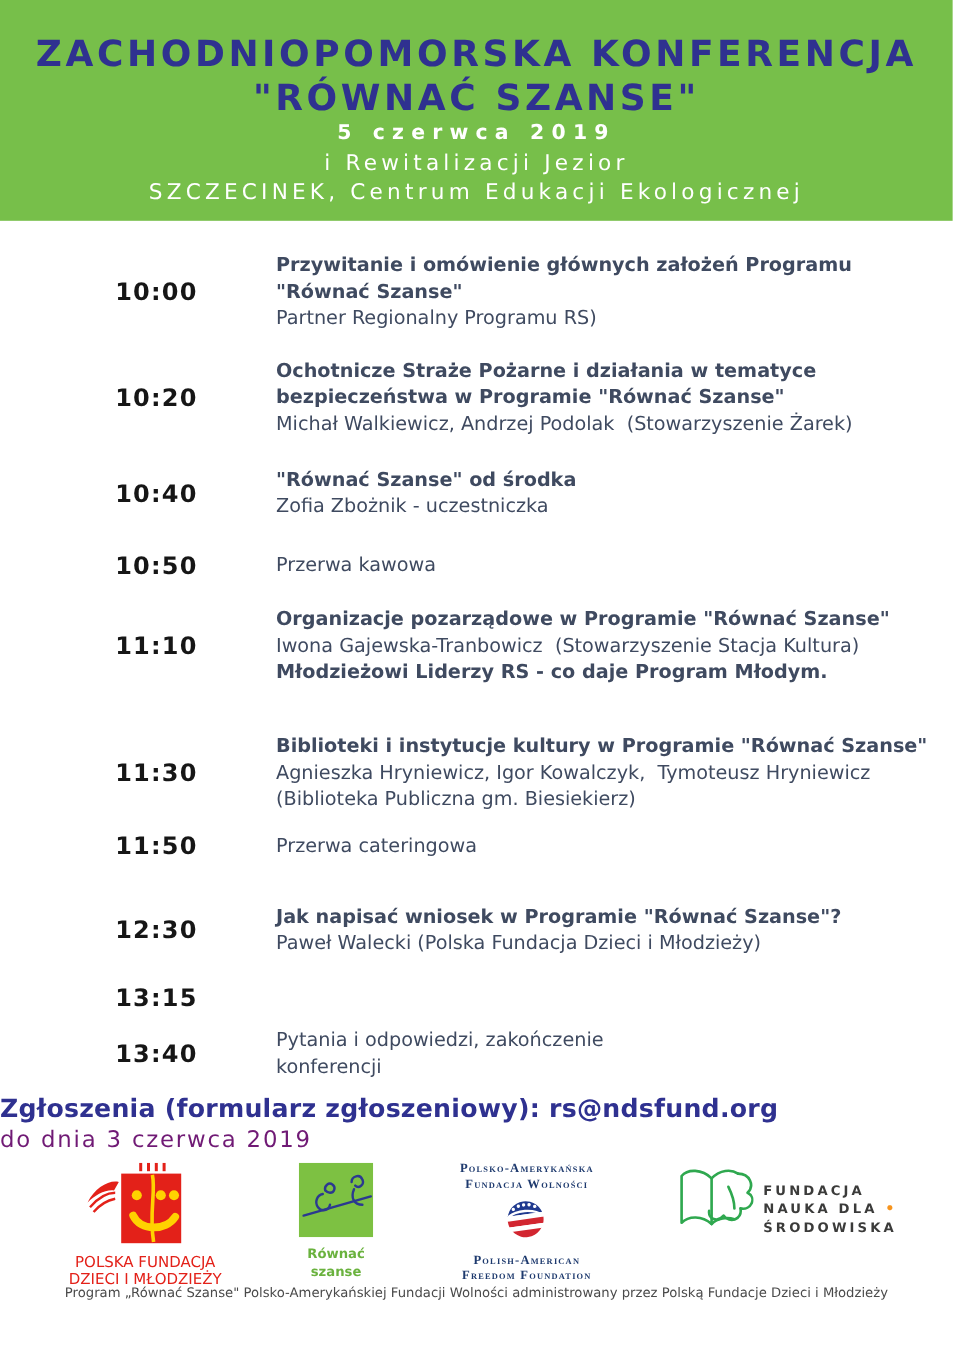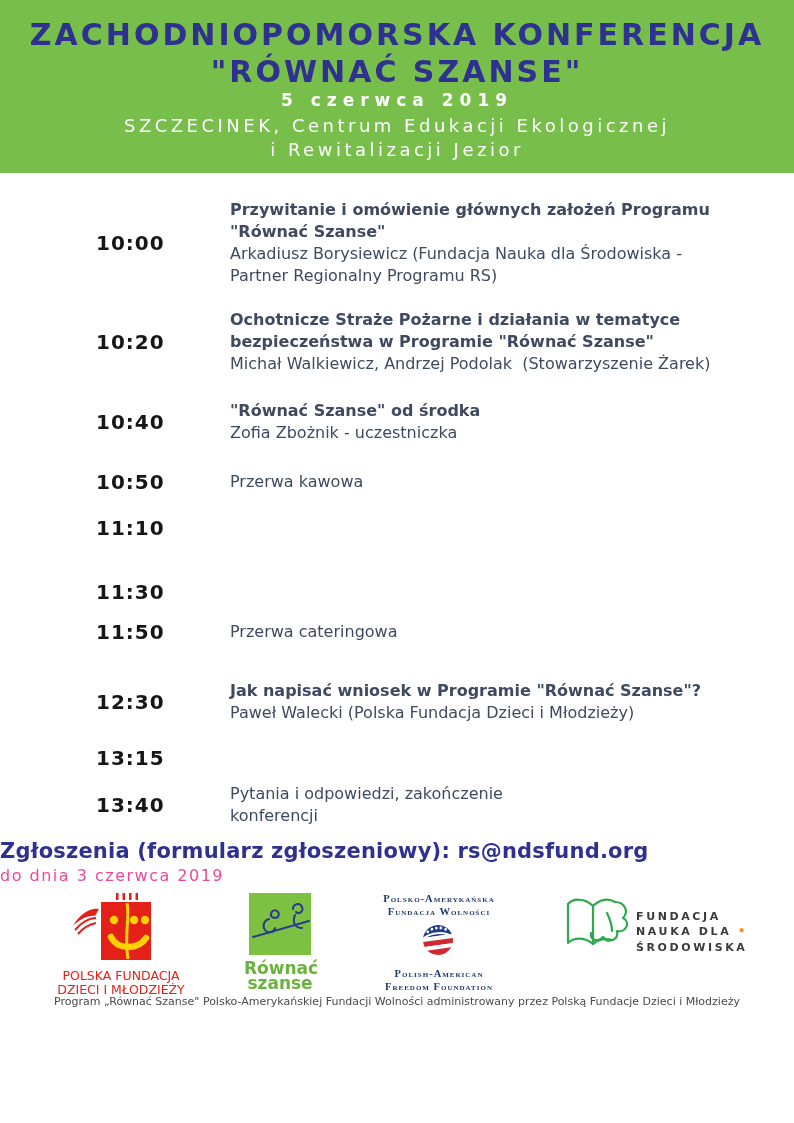--- a/index.html
+++ b/index.html
@@ -1,21 +1,21 @@
 <!DOCTYPE html>
 <html lang="pl"><head>
 <meta charset="utf-8">
 <style>
   html,body{margin:0;padding:0}
   body{
     width:794px;height:1123px;overflow:hidden;background:#ffffff;
     font-family:"DejaVu Sans","Liberation Sans",sans-serif;position:relative;
   }
   
-  .header{background:#77bf4a;height:157px;padding-top:16px;text-align:center}
+  .header{background:#77bf4a;height:157px;padding-top:27px;text-align:center}
   .title{color:#2f3190;font-weight:700;font-size:30px;letter-spacing:3px;line-height:37px}
   .date{color:#ffffff;font-weight:700;font-size:17px;letter-spacing:6px;}
   .venue{color:#ffffff;font-size:18px;letter-spacing:3.5px;line-height:24px;margin-top:4px}
   
   .schedule{margin:26px 28px 0 96px}
   .row{display:flex;align-items:center;margin-bottom:24px}
   .row:nth-child(1){margin-bottom:22px}
   .row:nth-child(2){margin-bottom:25px}
   .row:nth-child(3){margin-bottom:26px}
   .row:nth-child(4){margin-bottom:22px}
@@ -25,58 +25,57 @@
   .row:nth-child(8){margin-bottom:22px}
   .row:nth-child(9){margin-bottom:13px}
   .row:nth-child(10){margin-bottom:4px}
   .time{flex:0 0 134px;font-size:20px;font-weight:700;color:#161616;letter-spacing:1px}
   .desc{font-size:16px;line-height:22px;color:#3f4a60}
   .line{white-space:pre}
   .sb{font-weight:700}
   
   .cta{text-align:left;margin-top:12px}
   .cta-main{font-size:21px;font-weight:700;color:#2f3190;letter-spacing:.2px}
-  .cta-sub{font-size:16px;color:#ec4899;letter-spacing:1.5px;margin-top:3px}
+  .cta-sub{font-size:19px;color:#701a75;letter-spacing:1.5px;margin-top:3px}
   
   .logos{display:flex;justify-content:center;align-items:flex-start;gap:48px;margin-top:8px;height:96px}
   .logo-pfdm{width:150px;text-align:center}
   .pfdm-text{color:#e32119;font-weight:400;font-size:12.5px;line-height:14px;margin-top:2px}
   .logo-rs{width:72px;text-align:center}
-  .rs-text{color:#6ab23e;font-weight:700;font-size:17px;line-height:15px;margin-top:2px}
+  .rs-text{color:#6ab23e;font-weight:700;font-size:11px;line-height:15px;margin-top:2px}
   .logo-pafw{width:150px;text-align:center;color:#1e3a6e;font-family:"Liberation Serif","DejaVu Serif",serif}
   .pafw-line{font-size:10.5px;font-variant:small-caps;font-weight:600;letter-spacing:1px;line-height:12.5px}
   .pafw-shield{margin:4px auto 4px}
   .logo-fnds{display:flex;align-items:flex-end;gap:8px}
   .fnds-text{font-size:11px;font-weight:700;letter-spacing:2.6px;color:#3b3b3a;line-height:15.5px;text-align:left}
   .dot{color:#f7941d;font-size:12px}
   
   .note{text-align:center;font-size:11px;color:#4a4a4a;margin-top:6px}
 </style>
 </head>
 <body>
 
 <div class="header">
   <div class="title">
     <div>ZACHODNIOPOMORSKA KONFERENCJA</div>
     <div>"RÓWNAĆ SZANSE"</div>
   </div>
   <div class="date">5 czerwca 2019</div>
   <div class="venue">
+    <div>i Rewitalizacji Jezior</div>
     <div>SZCZECINEK, Centrum Edukacji Ekologicznej</div>
-    <div>i Rewitalizacji Jezior</div>
   </div>
 </div>
 
 <div class="schedule">
     <div class="row">
       <div class="time">10:00</div>
       <div class="desc">
         <div class="line sb">Przywitanie i omówienie głównych założeń Programu</div>
         <div class="line sb">"Równać Szanse"</div>
-        <div class="line">Arkadiusz Borysiewicz (Fundacja Nauka dla Środowiska -</div>
         <div class="line">Partner Regionalny Programu RS)</div>
       </div>
     </div>
     <div class="row">
       <div class="time">10:20</div>
       <div class="desc">
         <div class="line sb">Ochotnicze Straże Pożarne i działania w tematyce</div>
         <div class="line sb">bezpieczeństwa w Programie "Równać Szanse"</div>
         <div class="line">Michał Walkiewicz, Andrzej Podolak  (Stowarzyszenie Żarek)</div>
       </div>
@@ -89,23 +88,33 @@
       </div>
     </div>
     <div class="row">
       <div class="time">10:50</div>
       <div class="desc">
         <div class="line">Przerwa kawowa</div>
       </div>
     </div>
     <div class="row">
       <div class="time">11:10</div>
+      <div class="desc">
+        <div class="line sb">Organizacje pozarządowe w Programie "Równać Szanse"</div>
+        <div class="line">Iwona Gajewska-Tranbowicz  (Stowarzyszenie Stacja Kultura)</div>
+        <div class="line sb">Młodzieżowi Liderzy RS - co daje Program Młodym.</div>
+      </div>
     </div>
     <div class="row">
       <div class="time">11:30</div>
+      <div class="desc">
+        <div class="line sb">Biblioteki i instytucje kultury w Programie "Równać Szanse"</div>
+        <div class="line">Agnieszka Hryniewicz, Igor Kowalczyk,  Tymoteusz Hryniewicz</div>
+        <div class="line">(Biblioteka Publiczna gm. Biesiekierz)</div>
+      </div>
     </div>
     <div class="row">
       <div class="time">11:50</div>
       <div class="desc">
         <div class="line">Przerwa cateringowa</div>
       </div>
     </div>
     <div class="row">
       <div class="time">12:30</div>
       <div class="desc">

